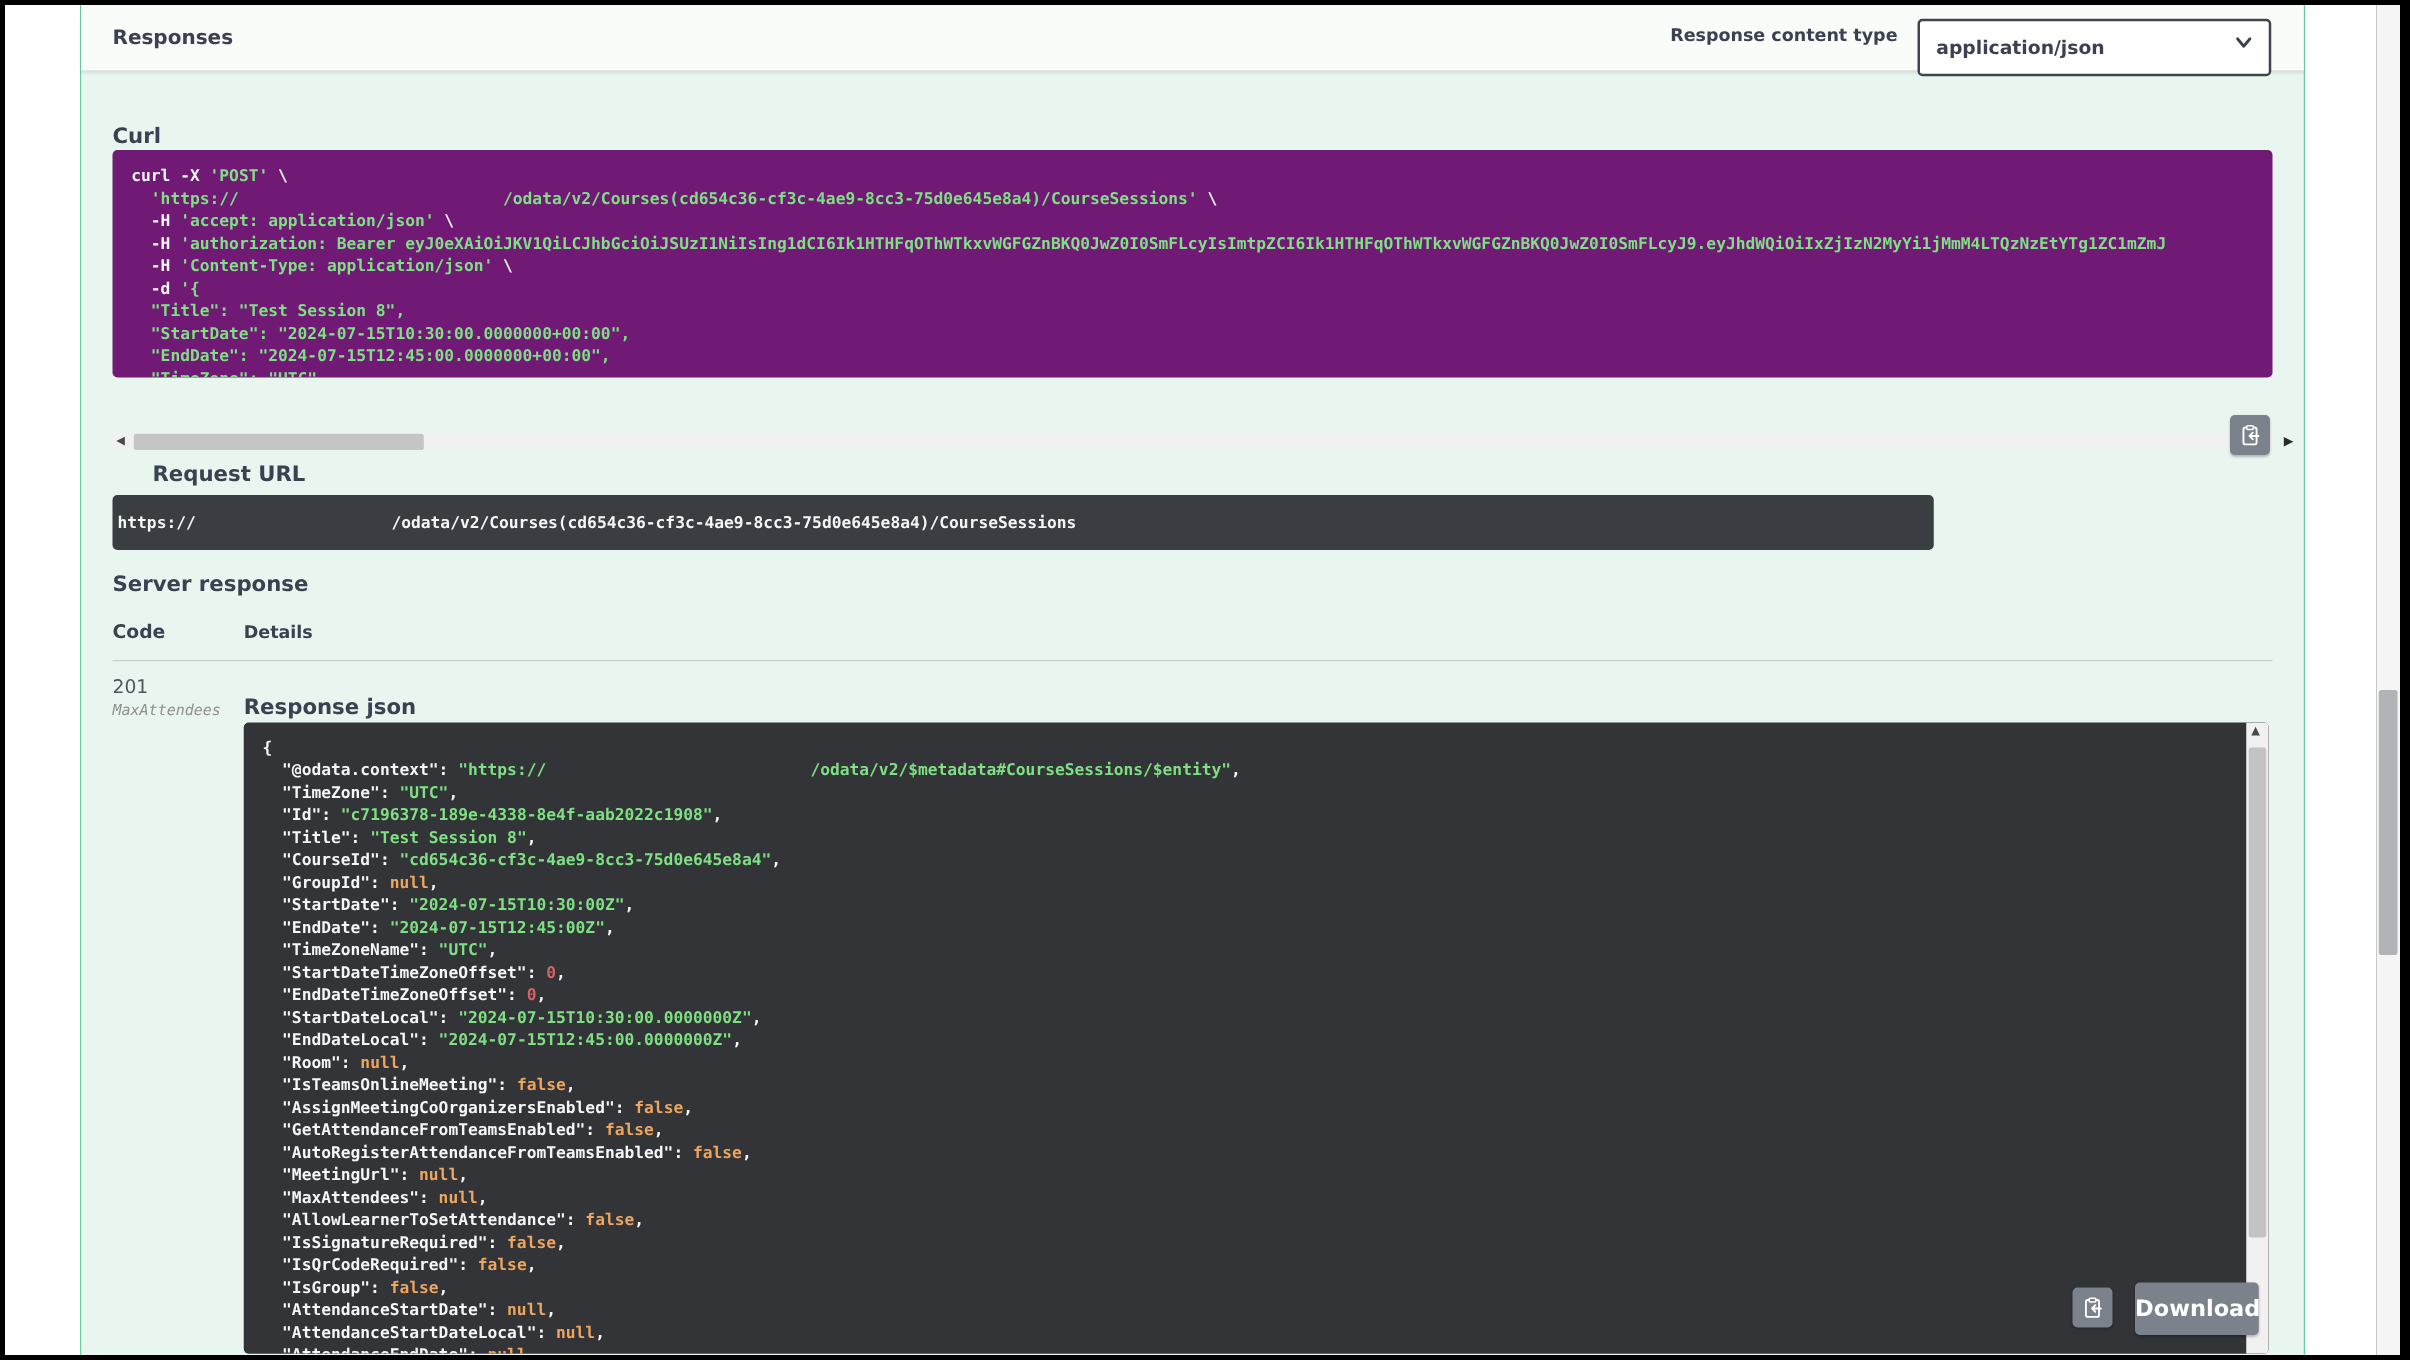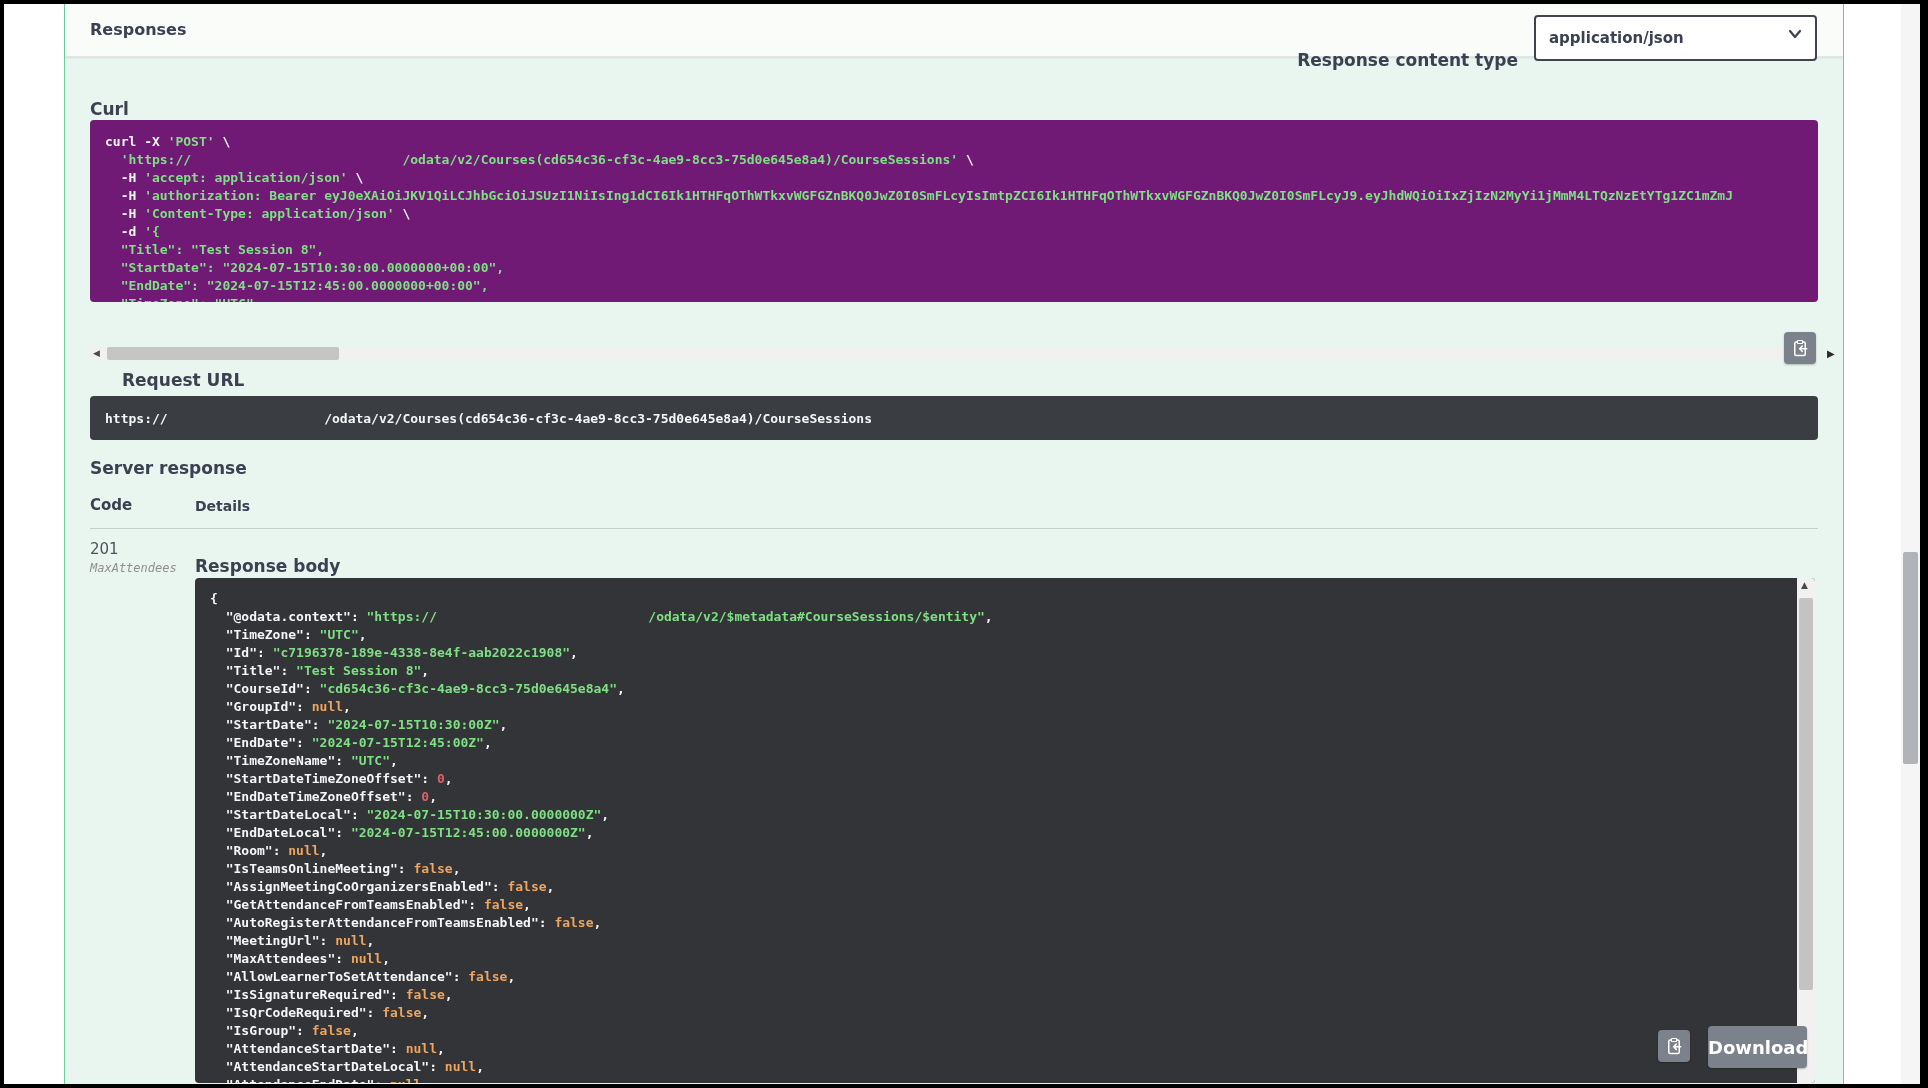--- a/index.html
+++ b/index.html
@@ -38,21 +38,21 @@
     background:#fafcfa;
     border-bottom:1px solid rgba(59,65,81,0.12);
     box-shadow:0 1px 2px rgba(0,0,0,0.1);
   }
   .section-title{
     position:absolute;left:25px;top:16px;
     font-size:16px;font-weight:bold;color:var(--ink);
   }
   .content-type-label{
     position:absolute;right:325px;top:17px;
-    font-size:17px;font-weight:bold;color:var(--ink);margin-top:29px;
+    font-size:14px;font-weight:bold;color:var(--ink);
   }
   .content-type-select{
     position:absolute;right:26px;top:11px;width:283px;height:46px;
     background:#fff;border:2px solid #41444e;border-radius:4px;
     display:flex;align-items:center;cursor:pointer;
   }
   .content-type-select .value{
     margin-left:13px;font-size:15px;font-weight:bold;color:var(--ink);
   }
   .content-type-select svg{position:absolute;right:13px;top:12px;}
@@ -67,22 +67,22 @@
     font-family:"DejaVu Sans Mono","Liberation Mono",monospace;
     font-weight:bold;font-size:13px;line-height:18px;
     color:var(--code-white);
     border-radius:4px;overflow:hidden;white-space:pre;
   }
   .curl-pre{
     position:absolute;left:25px;top:116px;width:1728px;height:182px;
     background:#701a75;padding:13px 15px;
   }
   .url-pre{
-    position:absolute;left:25px;top:392px;width:1728px;height:44px;
-    background:#3a3d42;padding:14px 15px;
+    position:absolute;left:25px;top:392px;width:1457px;height:44px;
+    background:#3a3d42;padding:14px 4px;
   }
   .code-line{height:18px;white-space:pre;}
   .seg-p,.seg-k{color:var(--code-white);}
   .seg-s{color:var(--code-green);}
   .seg-l{color:var(--code-orange);}
   .seg-n{color:var(--code-red);}
 
   
   .h-scrollbar{
     position:absolute;left:25px;top:343px;width:1728px;height:13px;
@@ -194,21 +194,21 @@
       <div class="pre url-pre">https://                    /odata/v2/Courses(cd654c36-cf3c-4ae9-8cc3-75d0e645e8a4)/CourseSessions</div>
 
       <div class="block-label" style="left:25px;top:454px;">Server response</div>
       <div class="code-header">Code</div>
       <div class="details-header">Details</div>
       <div class="hr-line"></div>
 
       <div class="status-code">201</div>
       <div class="status-note">MaxAttendees</div>
 
-      <div class="block-label" style="left:130px;top:552px;">Response body</div>
+      <div class="block-label" style="left:130px;top:552px;">Response json</div>
 
       <div class="resp-wrap">
         <div class="resp-code"><div class="code-line"><span class="seg-p">{</span></div><div class="code-line"><span class="seg-k">  "@odata.context"</span><span class="seg-p">: </span><span class="seg-s">"https://                           /odata/v2/$metadata#CourseSessions/$entity"</span><span class="seg-p">,</span></div><div class="code-line"><span class="seg-k">  "TimeZone"</span><span class="seg-p">: </span><span class="seg-s">"UTC"</span><span class="seg-p">,</span></div><div class="code-line"><span class="seg-k">  "Id"</span><span class="seg-p">: </span><span class="seg-s">"c7196378-189e-4338-8e4f-aab2022c1908"</span><span class="seg-p">,</span></div><div class="code-line"><span class="seg-k">  "Title"</span><span class="seg-p">: </span><span class="seg-s">"Test Session 8"</span><span class="seg-p">,</span></div><div class="code-line"><span class="seg-k">  "CourseId"</span><span class="seg-p">: </span><span class="seg-s">"cd654c36-cf3c-4ae9-8cc3-75d0e645e8a4"</span><span class="seg-p">,</span></div><div class="code-line"><span class="seg-k">  "GroupId"</span><span class="seg-p">: </span><span class="seg-l">null</span><span class="seg-p">,</span></div><div class="code-line"><span class="seg-k">  "StartDate"</span><span class="seg-p">: </span><span class="seg-s">"2024-07-15T10:30:00Z"</span><span class="seg-p">,</span></div><div class="code-line"><span class="seg-k">  "EndDate"</span><span class="seg-p">: </span><span class="seg-s">"2024-07-15T12:45:00Z"</span><span class="seg-p">,</span></div><div class="code-line"><span class="seg-k">  "TimeZoneName"</span><span class="seg-p">: </span><span class="seg-s">"UTC"</span><span class="seg-p">,</span></div><div class="code-line"><span class="seg-k">  "StartDateTimeZoneOffset"</span><span class="seg-p">: </span><span class="seg-n">0</span><span class="seg-p">,</span></div><div class="code-line"><span class="seg-k">  "EndDateTimeZoneOffset"</span><span class="seg-p">: </span><span class="seg-n">0</span><span class="seg-p">,</span></div><div class="code-line"><span class="seg-k">  "StartDateLocal"</span><span class="seg-p">: </span><span class="seg-s">"2024-07-15T10:30:00.0000000Z"</span><span class="seg-p">,</span></div><div class="code-line"><span class="seg-k">  "EndDateLocal"</span><span class="seg-p">: </span><span class="seg-s">"2024-07-15T12:45:00.0000000Z"</span><span class="seg-p">,</span></div><div class="code-line"><span class="seg-k">  "Room"</span><span class="seg-p">: </span><span class="seg-l">null</span><span class="seg-p">,</span></div><div class="code-line"><span class="seg-k">  "IsTeamsOnlineMeeting"</span><span class="seg-p">: </span><span class="seg-l">false</span><span class="seg-p">,</span></div><div class="code-line"><span class="seg-k">  "AssignMeetingCoOrganizersEnabled"</span><span class="seg-p">: </span><span class="seg-l">false</span><span class="seg-p">,</span></div><div class="code-line"><span class="seg-k">  "GetAttendanceFromTeamsEnabled"</span><span class="seg-p">: </span><span class="seg-l">false</span><span class="seg-p">,</span></div><div class="code-line"><span class="seg-k">  "AutoRegisterAttendanceFromTeamsEnabled"</span><span class="seg-p">: </span><span class="seg-l">false</span><span class="seg-p">,</span></div><div class="code-line"><span class="seg-k">  "MeetingUrl"</span><span class="seg-p">: </span><span class="seg-l">null</span><span class="seg-p">,</span></div><div class="code-line"><span class="seg-k">  "MaxAttendees"</span><span class="seg-p">: </span><span class="seg-l">null</span><span class="seg-p">,</span></div><div class="code-line"><span class="seg-k">  "AllowLearnerToSetAttendance"</span><span class="seg-p">: </span><span class="seg-l">false</span><span class="seg-p">,</span></div><div class="code-line"><span class="seg-k">  "IsSignatureRequired"</span><span class="seg-p">: </span><span class="seg-l">false</span><span class="seg-p">,</span></div><div class="code-line"><span class="seg-k">  "IsQrCodeRequired"</span><span class="seg-p">: </span><span class="seg-l">false</span><span class="seg-p">,</span></div><div class="code-line"><span class="seg-k">  "IsGroup"</span><span class="seg-p">: </span><span class="seg-l">false</span><span class="seg-p">,</span></div><div class="code-line"><span class="seg-k">  "AttendanceStartDate"</span><span class="seg-p">: </span><span class="seg-l">null</span><span class="seg-p">,</span></div><div class="code-line"><span class="seg-k">  "AttendanceStartDateLocal"</span><span class="seg-p">: </span><span class="seg-l">null</span><span class="seg-p">,</span></div><div class="code-line"><span class="seg-k">  "AttendanceEndDate"</span><span class="seg-p">: </span><span class="seg-l">null</span><span class="seg-p">,</span></div></div>
         <div class="v-scrollbar">
           <span class="tri-up">▲</span>
           <div class="thumb"></div>
         </div>
       </div>
 
       <div class="icon-btn resp-copy">

